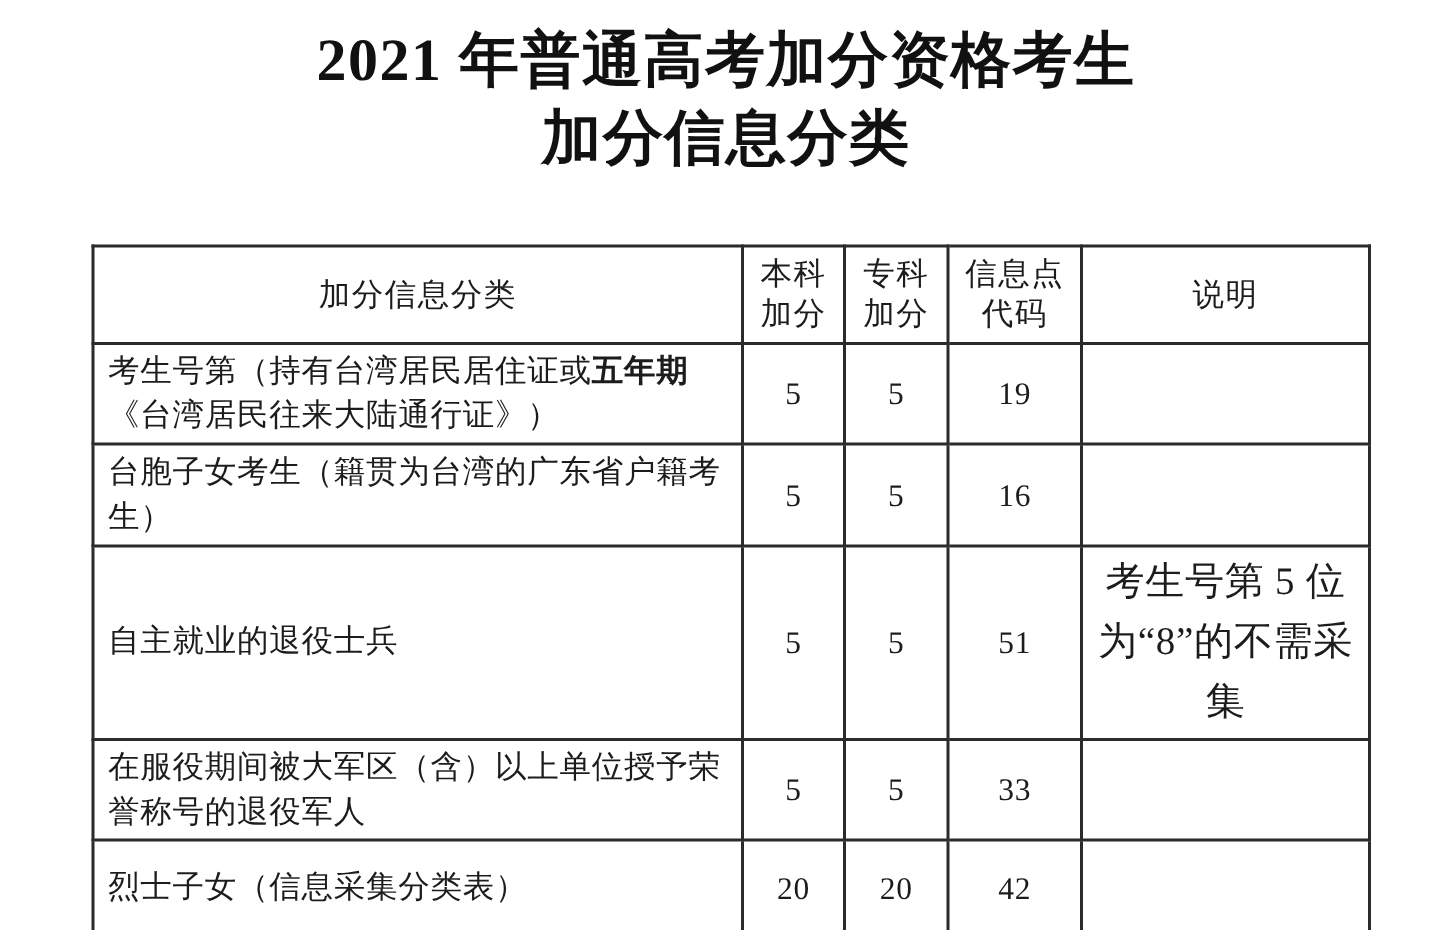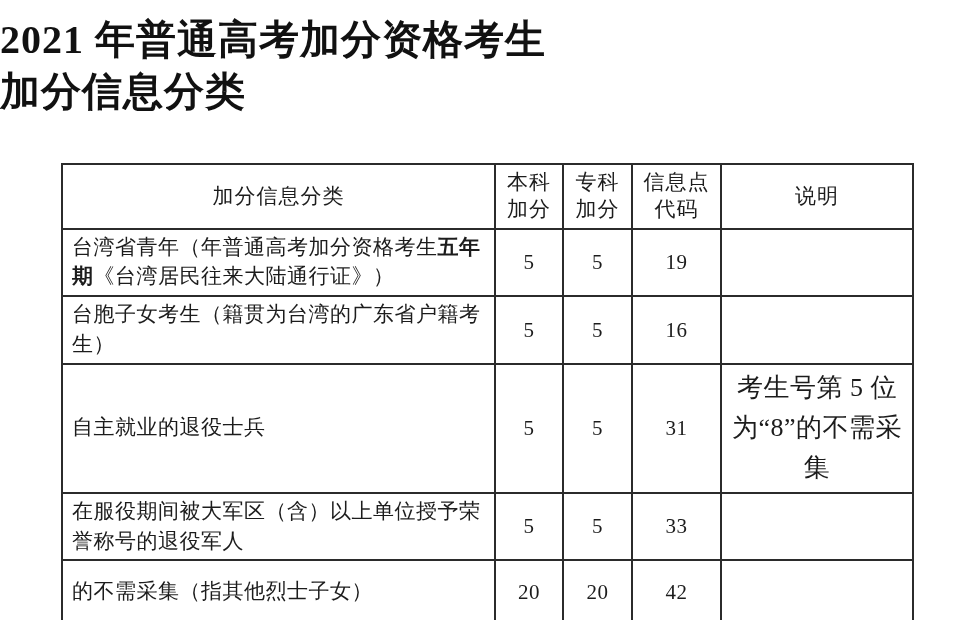--- a/index.html
+++ b/index.html
@@ -12,20 +12,21 @@
     overflow: hidden;
   }
   .page {
     position: relative;
     width: 968px; height: 620px;
     background: #ffffff;
   }
   .doc-title {
     margin: 0;
     padding-top: 14px;
+    text-align: center;
     font-size: 40px;
     line-height: 1.3;
     font-weight: 700;
     color: #111111;
     letter-spacing: 1px;
   }
   table.main-table {
     border-collapse: collapse;
     table-layout: fixed;
     width: 851px;
@@ -94,49 +95,49 @@
       <tr>
           <th>加分信息分类</th>
           <th>本科<br>加分</th>
           <th>专科<br>加分</th>
           <th>信息点<br>代码</th>
           <th>说明</th>
         </tr>
     </thead>
     <tbody>
         <tr>
-          <td class="cat"><span>台湾省青年（年普通高考加分资格考生</span><span class="b">五年期</span><span>《台湾居民往来大陆通行证》）</span></td>
+          <td class="cat"><span>考生号第（持有台湾居民居住证或</span><span class="b">五年期</span><span>《台湾居民往来大陆通行证》）</span></td>
           <td class="num">5</td>
           <td class="num">5</td>
           <td class="num">19</td>
           <td class="note"></td>
         </tr>
         <tr>
           <td class="cat"><span>台胞子女考生（籍贯为台湾的广东省户籍考生）</span></td>
           <td class="num">5</td>
           <td class="num">5</td>
           <td class="num">16</td>
           <td class="note"></td>
         </tr>
         <tr>
           <td class="cat"><span>自主就业的退役士兵</span></td>
           <td class="num">5</td>
           <td class="num">5</td>
-          <td class="num">31</td>
+          <td class="num">51</td>
           <td class="note">考生号第 5 位为“8”的不需采集</td>
         </tr>
         <tr>
           <td class="cat"><span>在服役期间被大军区（含）以上单位授予荣誉称号的退役军人</span></td>
           <td class="num">5</td>
           <td class="num">5</td>
           <td class="num">33</td>
           <td class="note"></td>
         </tr>
         <tr>
-          <td class="cat"><span>的不需采集（指其他烈士子女）</span></td>
+          <td class="cat"><span>烈士子女（信息采集分类表）</span></td>
           <td class="num">20</td>
           <td class="num">20</td>
           <td class="num">42</td>
           <td class="note"></td>
         </tr>
       </tbody>
   </table>
 </div>
 
 </body></html>

